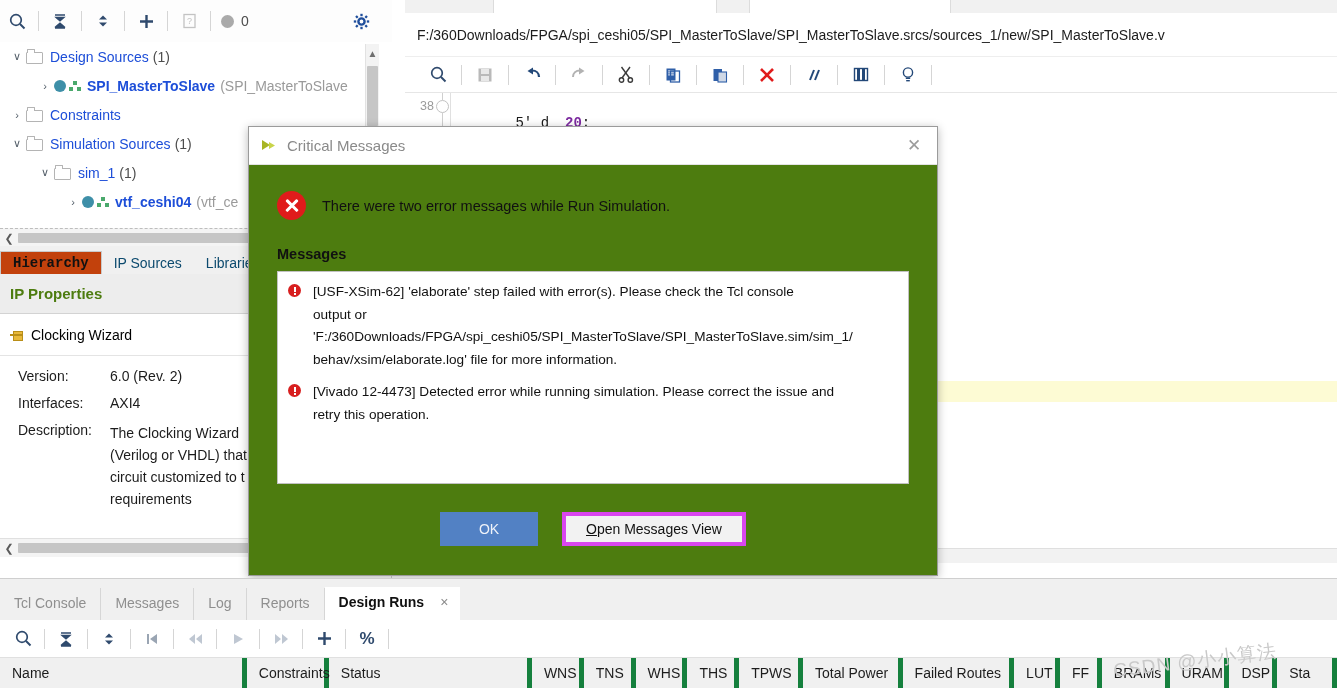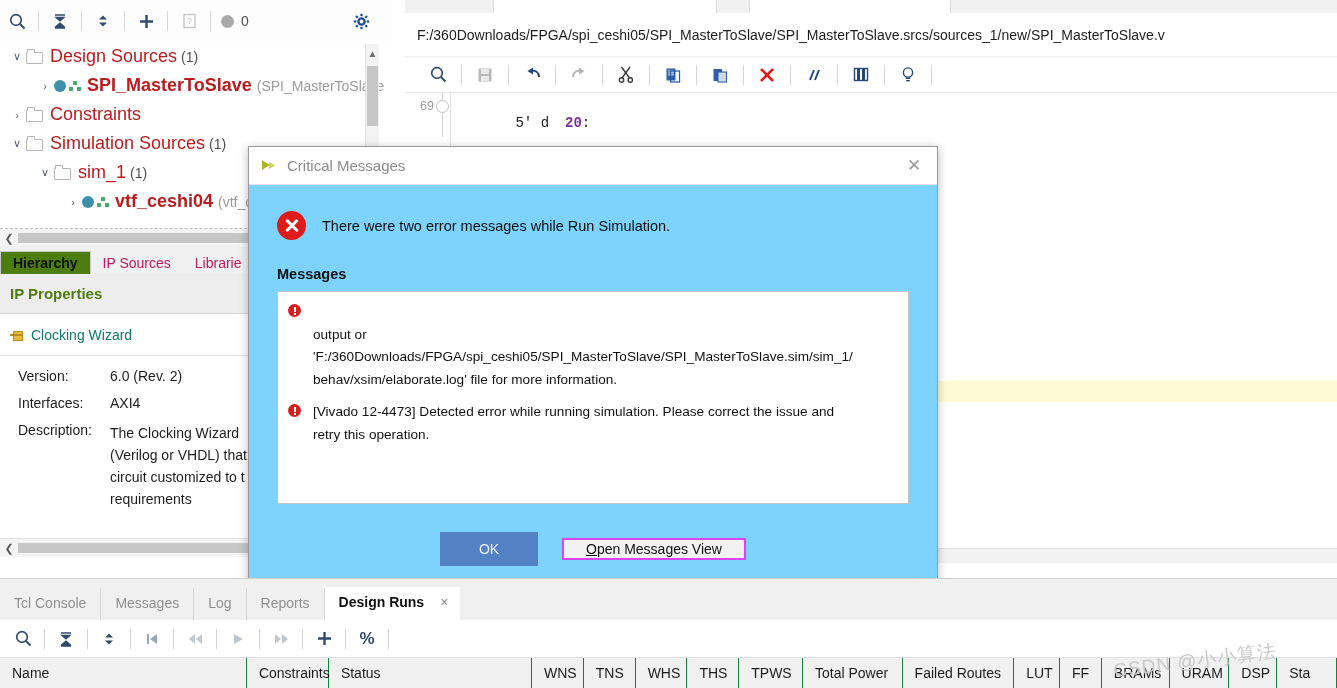--- a/index.html
+++ b/index.html
@@ -48,21 +48,21 @@
     content:"";position:absolute;left:1px;top:-2px;width:6px;height:3px;
     border:1.3px solid #b4b4b4;border-bottom:none;border-radius:1px 1px 0 0;background:#fff;
   }
   .mod-ico{display:inline-flex;align-items:center;margin-right:6px;}
   .mod-dot{width:12px;height:12px;border-radius:50%;background:#3e8fa8;display:inline-block;}
   .mod-tri{margin-left:3px;display:inline-block;width:12px;height:10px;position:relative;}
   .mod-tri i{position:absolute;width:4px;height:4px;background:#4aa96c;display:block;}
   .mod-tri i:nth-child(1){left:4px;top:0;}
   .mod-tri i:nth-child(2){left:0;top:6px;}
   .mod-tri i:nth-child(3){left:8px;top:6px;}
-  .tlabel{font-size:18px;color:#b91c1c;}
+  .tlabel{font-size:14px;color:#1d4ed8;}
   .tlabel.bold{font-weight:bold;}
   .tsub{font-size:14px;color:#9a9a9a;margin-left:5px;}
   .tcount{font-size:14px;color:#4d4d4d;margin-left:4px;}
 
   #tree-vscroll{
     position:absolute;right:12px;top:44px;width:13px;height:182px;background:#f3f3f3;
     border-left:1px solid #e2e2e2;
   }
   #tree-vscroll .thumb{position:absolute;left:1px;top:22px;width:11px;height:60px;background:#c6c6c6;border-radius:1px;}
   #tree-vscroll .uparrow{position:absolute;left:0;top:0;width:13px;height:18px;display:flex;align-items:center;justify-content:center;color:#6f6f6f;font-size:10px;}
@@ -71,39 +71,39 @@
     position:absolute;left:0;top:228px;width:392px;height:18px;background:#f4f4f4;
     border-top:1px dashed #bdbdbd;display:flex;align-items:center;
   }
   #tree-hscroll .larrow{width:18px;text-align:center;color:#5a5a5a;font-size:11px;}
   #tree-hscroll .hthumb{height:10px;background:#c6c6c6;border-radius:1px;flex:1;margin-right:10px;}
 
   #src-tabs{
     position:absolute;left:0;top:246px;width:392px;height:28px;
     background:#f0f0f0;display:flex;align-items:flex-end;border-bottom:1px solid #d0d0d0;
   }
-  .stab{padding:3px 12px;font-size:14px;color:#be185d;background:transparent;cursor:pointer;}
-  .stab.active{color:#111;font-weight:bold;background:#4d7c0f;border:1px solid #c9c9c9;border-bottom:1px solid #fff;position:relative;top:1px;}
+  .stab{padding:3px 12px;font-size:14px;color:#0c4a6e;background:transparent;cursor:pointer;}
+  .stab.active{color:#111;font-weight:bold;background:#c2410c;border:1px solid #c9c9c9;border-bottom:1px solid #fff;position:relative;top:1px;font-family:Liberation Mono, monospace;}
 
   #ip-props-head{
     position:absolute;left:0;top:274px;width:392px;height:40px;
     background:#ededed;border-bottom:1px solid #d3d3d3;
     display:flex;align-items:center;padding-left:10px;box-sizing:border-box;
   }
   #ip-props-head .ttl{font-size:15px;font-weight:bold;color:#4d7c0f;}
 
   #ip-name-row{
     position:absolute;left:0;top:314px;width:392px;height:42px;
     background:#fff;border-bottom:1px solid #e4e4e4;
     display:flex;align-items:center;padding-left:10px;box-sizing:border-box;
   }
   .ip-chip{width:13px;height:13px;margin-right:8px;position:relative;display:inline-block;}
   .ip-chip::before{content:"";position:absolute;left:3px;top:3px;width:8px;height:8px;background:#e8b93a;border:1px solid #b98e18;}
   .ip-chip::after{content:"";position:absolute;left:0;top:6px;width:13px;height:1.5px;background:#b98e18;}
-  #ip-name-row .nm{font-size:14px;color:#0f766e;}
+  #ip-name-row .nm{font-size:14px;color:#000000;}
 
   #ip-body{
     position:absolute;left:0;top:356px;width:392px;height:182px;background:#fff;
     padding:12px 0 0 18px;box-sizing:border-box;overflow:hidden;
   }
   .ip-row{display:flex;margin-bottom:11px;font-size:14px;}
   .ip-lab{width:92px;color:#1c1c1c;flex-shrink:0;}
   .ip-val{color:#1c1c1c;}
   .ip-desc{line-height:22px;}
 
@@ -143,23 +143,22 @@
   .fold{position:absolute;left:31px;width:13px;height:13px;border:1px solid #c2c2c2;border-radius:50%;box-sizing:border-box;background:#fff;}
   .foldline{position:absolute;left:37px;width:1px;background:#cfcfcf;}
   .codeline{position:absolute;left:60px;white-space:pre;font-family:"Liberation Mono",monospace;font-size:14px;}
   .kw-num{color:#7d2ba0;font-weight:bold;padding-left:16px;}
   .hl-row{position:absolute;left:46px;width:886px;height:21px;background:#fdfbd4;}
   #code-bottom-bar{position:absolute;left:0;top:548px;width:932px;height:14px;background:#f2f2f2;border-top:1px solid #dfdfdf;}
 
   
   #dialog{
     position:absolute;left:248px;top:126px;width:688px;height:448px;
-    background:#7dd3fc;border:1px solid #9b9b9b;
+    background:#4d7c0f;border:1px solid #9b9b9b;
     box-shadow:0 2px 9px rgba(0,0,0,.28);
-    margin-top:20px;
   }
   #dlg-title{
     height:38px;background:#ffffff;border-bottom:1px solid #e3e3e3;
     display:flex;align-items:center;padding:0 10px;box-sizing:border-box;
   }
   #dlg-title .vlogo{width:20px;height:18px;margin-right:8px;position:relative;}
   #dlg-title .ttxt{font-size:15px;color:#8a8a8a;}
   #dlg-close{margin-left:auto;width:26px;height:26px;display:flex;align-items:center;justify-content:center;color:#9c9c9c;font-size:17px;cursor:pointer;}
   #dlg-body{padding:0 28px;}
   #err-line{display:flex;align-items:center;margin-top:26px;}
@@ -193,21 +192,21 @@
   #dlg-buttons{
     position:absolute;left:0;bottom:0;width:688px;height:74px;
     display:flex;align-items:center;justify-content:center;gap:24px;
     box-sizing:border-box;padding-bottom:18px;
   }
   #btn-ok{
     width:98px;height:34px;background:#5281c4;color:#eef2f9;border:none;
     font-size:14px;font-family:"Liberation Sans",sans-serif;cursor:pointer;
   }
   #btn-omv{
-    width:184px;height:22px;background:#f2f2f2;color:#111;border:2px solid #d946ef;
+    width:184px;height:34px;background:#f2f2f2;color:#111;border:4px solid #d946ef;
     font-size:14px;font-family:"Liberation Sans",sans-serif;cursor:pointer;
   }
   #btn-omv u{text-decoration:underline;}
 
   
   #bottom{
     position:absolute;left:0;top:578px;width:1337px;height:110px;background:#f0f0f0;
     border-top:1px solid #cfcfcf;
   }
   #bottom-tabs{height:41px;display:flex;align-items:flex-end;}
@@ -224,21 +223,21 @@
   #runs-toolbar{
     height:38px;background:#fff;display:flex;align-items:center;padding-left:6px;
     box-sizing:border-box;border-bottom:1px solid #e0e0e0;
   }
   #runs-toolbar .tb-ico{width:34px;}
   #runs-toolbar .tb-ico.dim{color:#b8c0cb;}
   #runs-header{
     height:30px;background:#f0f0f0;display:flex;align-items:center;
     font-size:14px;color:#1c1c1c;position:relative;
   }
-  .hcell{padding-left:12px;box-sizing:border-box;border-right:1px solid #15803d;height:30px;display:flex;align-items:center;}
+  .hcell{padding-left:12px;box-sizing:border-box;border-right:5px solid #15803d;height:30px;display:flex;align-items:center;}
   
   #watermark{
     position:absolute;right:60px;top:648px;font-size:19px;color:#c9c9c9;
     font-family:"Liberation Sans",sans-serif;letter-spacing:1px;
     transform:rotate(-7deg);pointer-events:none;white-space:nowrap;
   }
 </style>
 </head>
 <body>
 
@@ -495,21 +494,21 @@
           <circle cx="7" cy="6.5" r="4.6" fill="none" stroke="#234878" stroke-width="1.4"></circle>
           <rect x="4.8" y="11.5" width="4.4" height="1.5" fill="#234878"></rect>
           <rect x="5.2" y="14" width="3.6" height="1.4" fill="#234878"></rect>
         </svg>
     </div>
     <div class="tb-sep"></div>
   </div>
 
   <div id="code">
     <div id="gutter">
-      <span class="lnum" style="top:6px;">69</span>
+      <span class="lnum" style="top:6px;">38</span>
       <span class="fold" style="top:7px;"></span>
       <span class="foldline" style="top:0px;height:7px;"></span>
       <span class="foldline" style="top:20px;height:24px;"></span>
     </div>
     <div class="hl-row" style="top:288px;"></div>
     <div class="codeline" style="top:6px;">
       <span>5' d</span><span class="kw-num">20</span><span>:</span>
     </div>
   </div>
   <div id="code-bottom-bar"></div>
@@ -532,21 +531,21 @@
       <span class="err-circle"></span>
       <span id="err-text">There were two error messages while Run Simulation.</span>
     </div>
 
     <div id="msg-head">Messages</div>
 
     <div id="msg-box">
       <div class="msg-item">
         <span class="msg-ico"></span>
         <span class="msg-txt">
-          <br>
+          <span>[USF-XSim-62] 'elaborate' step failed with error(s). Please check the Tcl console</span><br>
           <span>output or</span><br>
           <span>'F:/360Downloads/FPGA/spi_ceshi05/SPI_MasterToSlave/SPI_MasterToSlave.sim/sim_1/</span><br>
           <span>behav/xsim/elaborate.log' file for more information.</span>
         </span>
       </div>
       <div class="msg-item">
         <span class="msg-ico"></span>
         <span class="msg-txt">
           <span>[Vivado 12-4473] Detected error while running simulation. Please correct the issue and</span><br>
           <span>retry this operation.</span>

